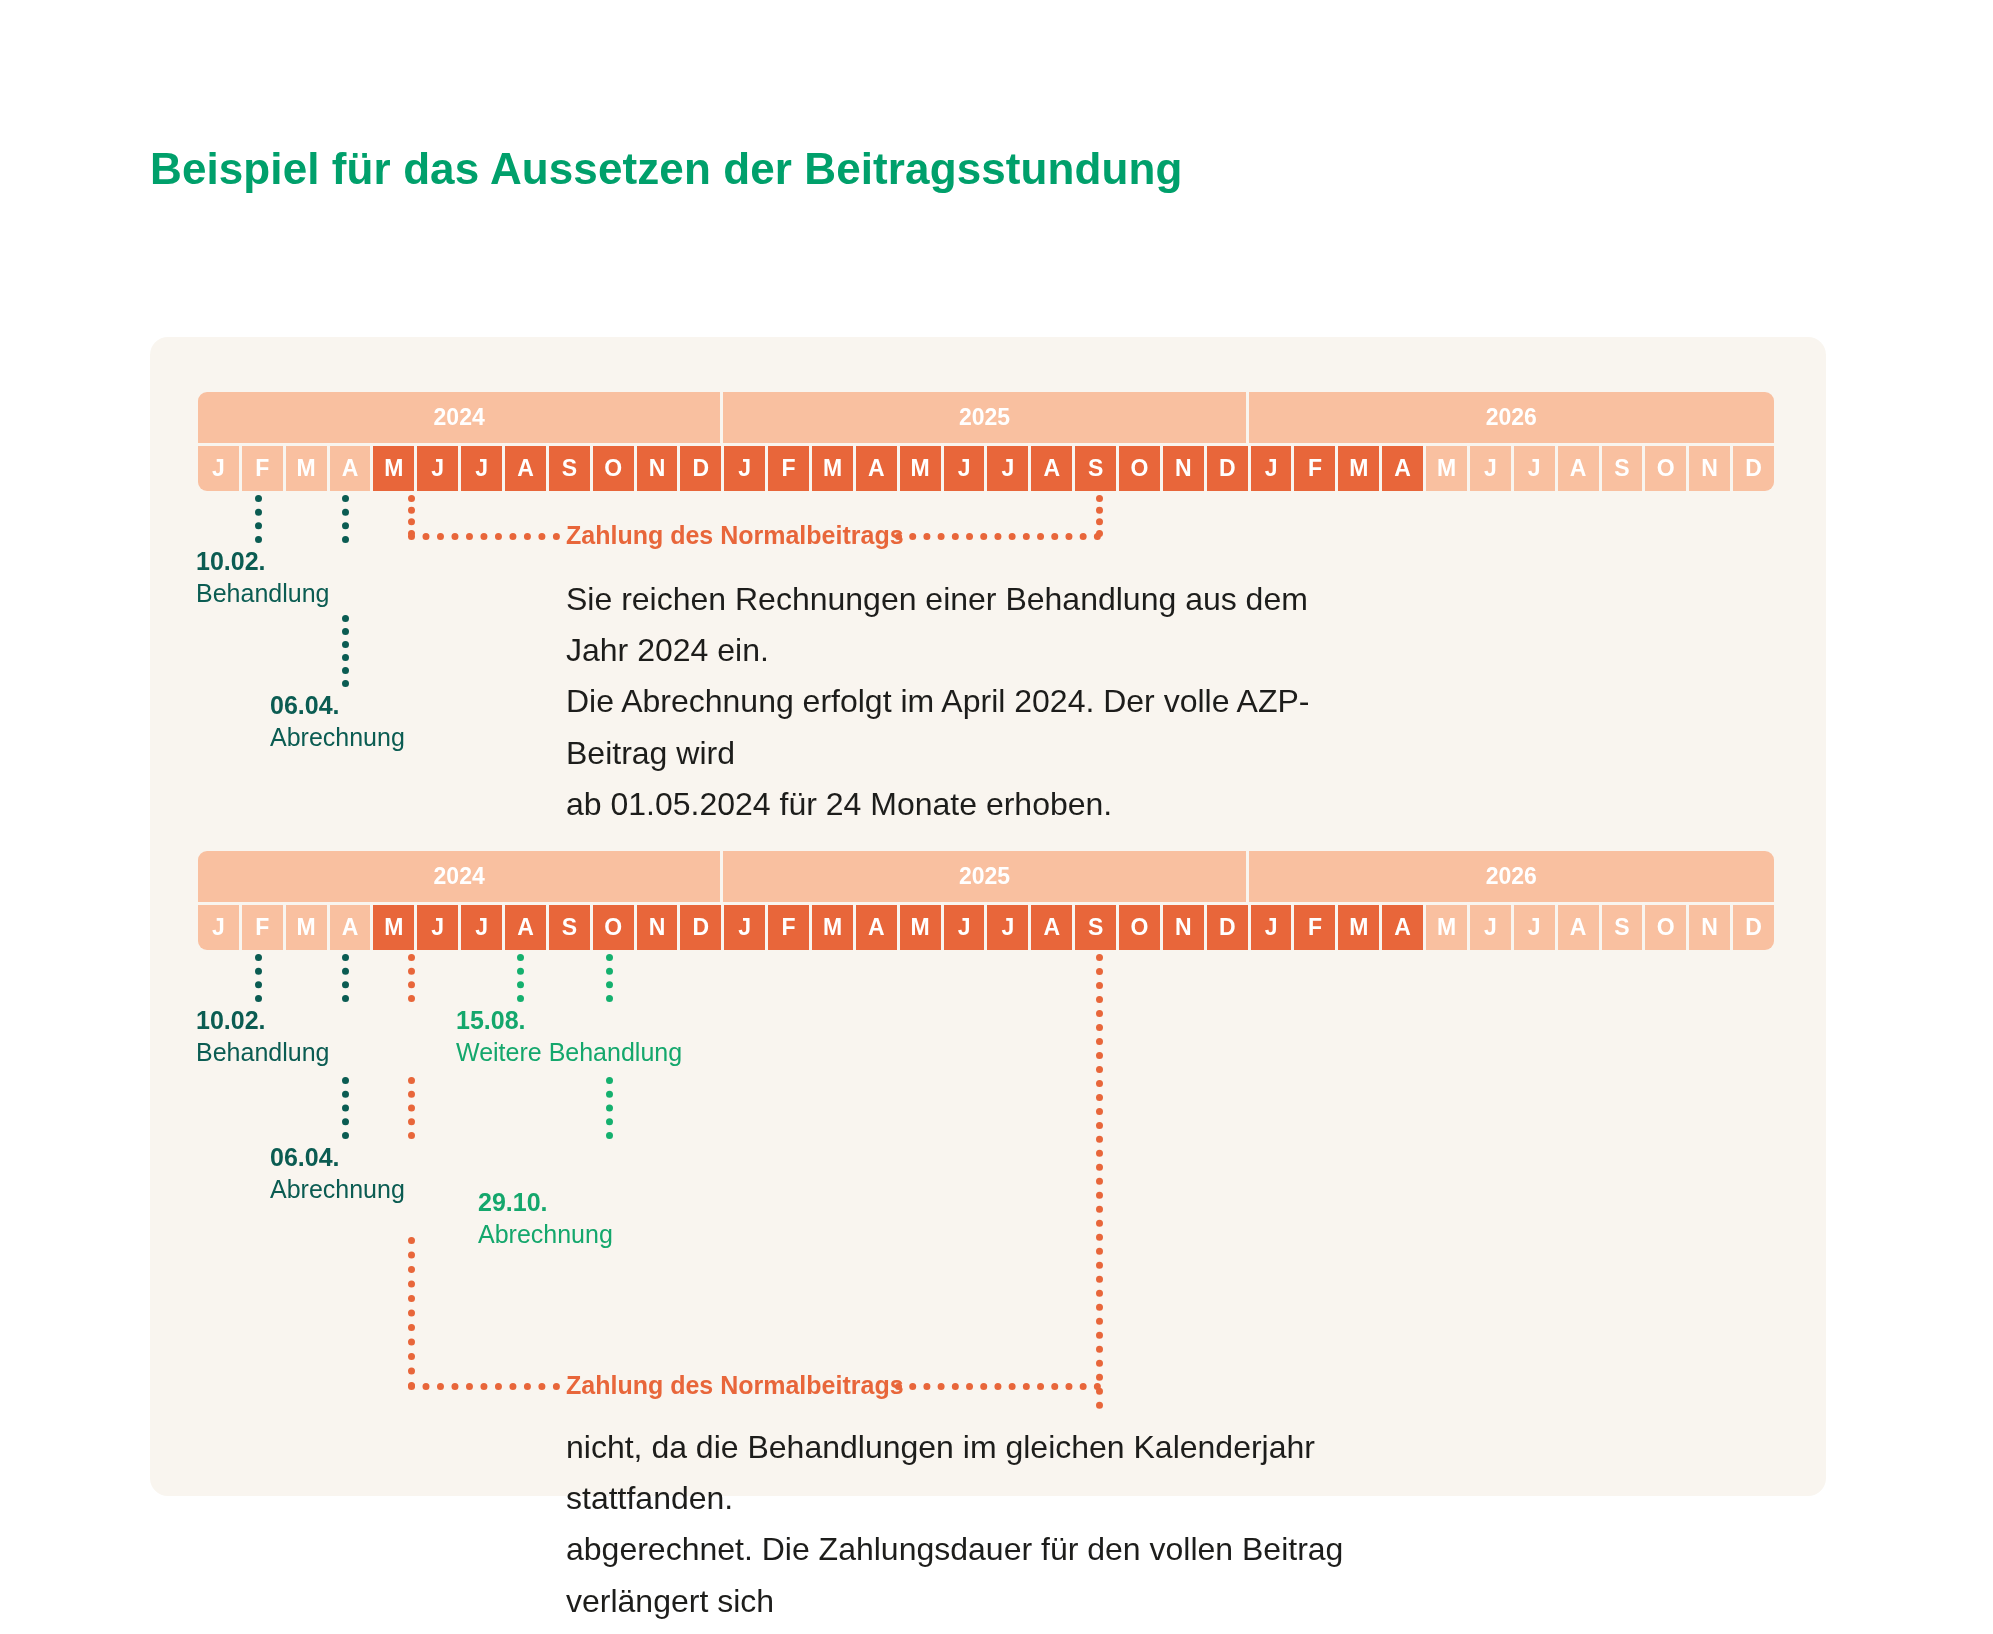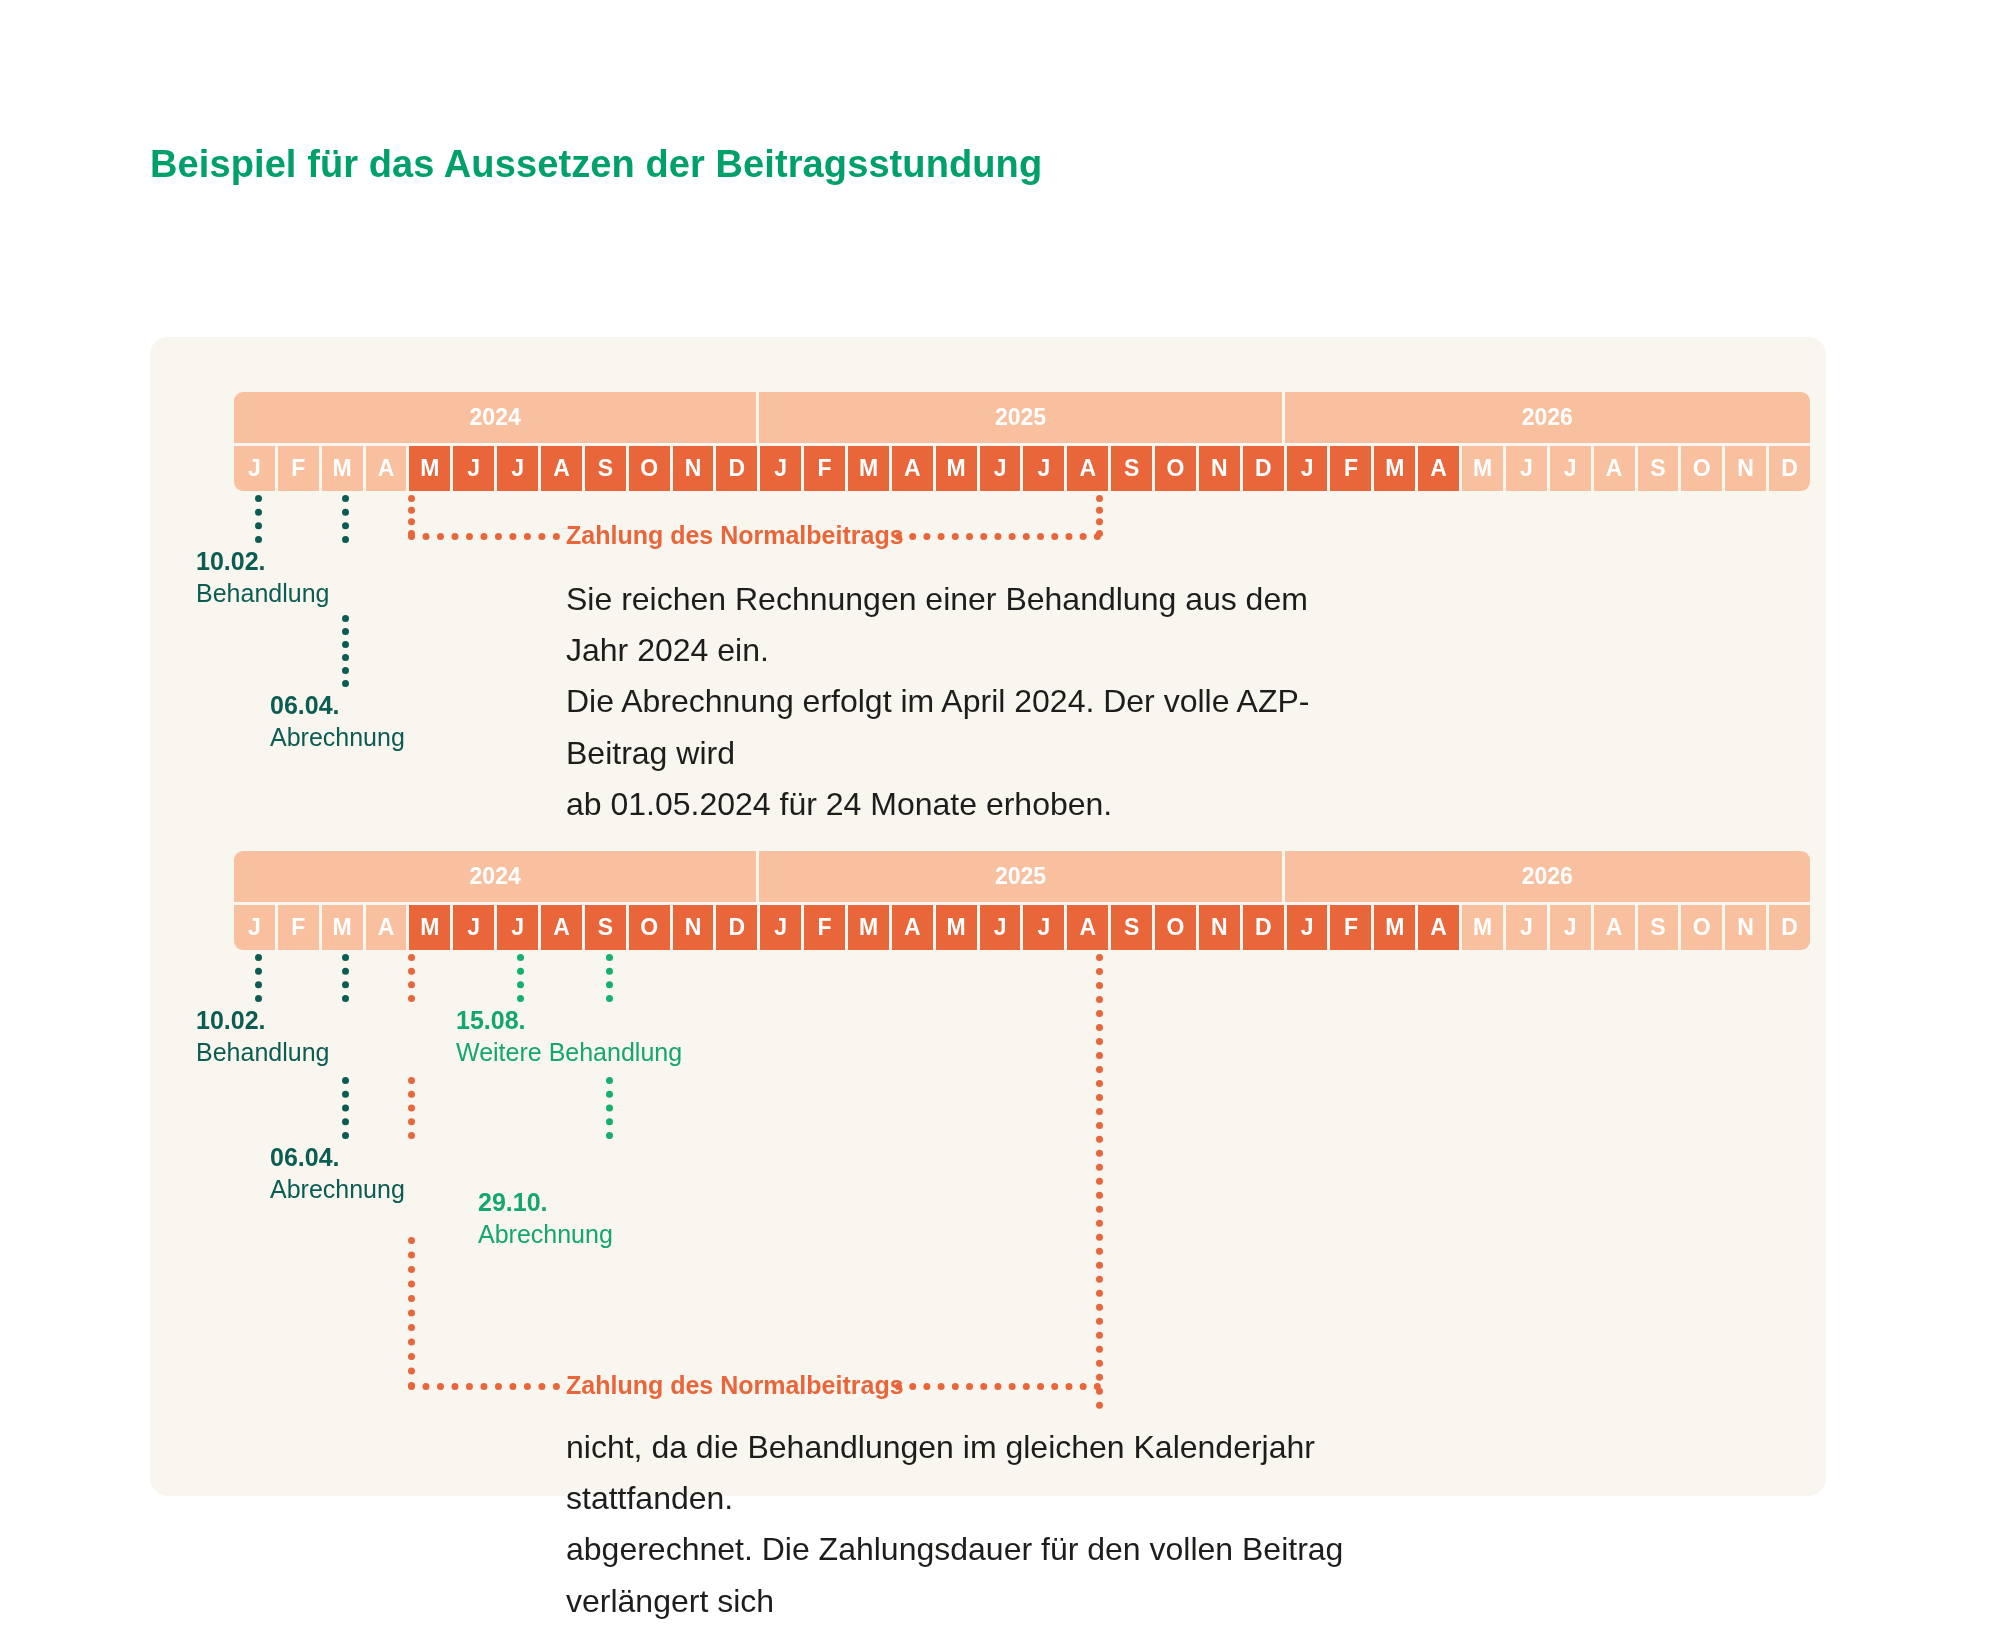--- a/index.html
+++ b/index.html
@@ -15,21 +15,21 @@
     overflow: hidden;
   }
 
   
   #headline {
     position: absolute;
     left: 150px;
     top: 140px;
     width: 1200px;
     color: #00A06B;
-    font-size: 38px;
+    font-size: 44px;
     font-weight: 700;
     line-height: 1.30;
     letter-spacing: 0.1px;
   }
   #headline .ln { display: block; }
 
   
   #card {
     position: absolute;
     left: 150px;
@@ -38,21 +38,20 @@
     height: 1159px;
     background: #F9F5EF;
     border-radius: 18px;
   }
 
   
   .timeline {
     position: absolute;
     left: 48px;
     width: 1576px;
-    margin-left: 36px;
   }
   #timeline-1-wrap { top: 55px; }
   #timeline-2-wrap { top: 514px; }
 
   .year-row {
     display: flex;
     height: 51px;
     border-radius: 9px 9px 0 0;
     overflow: hidden;
   }

